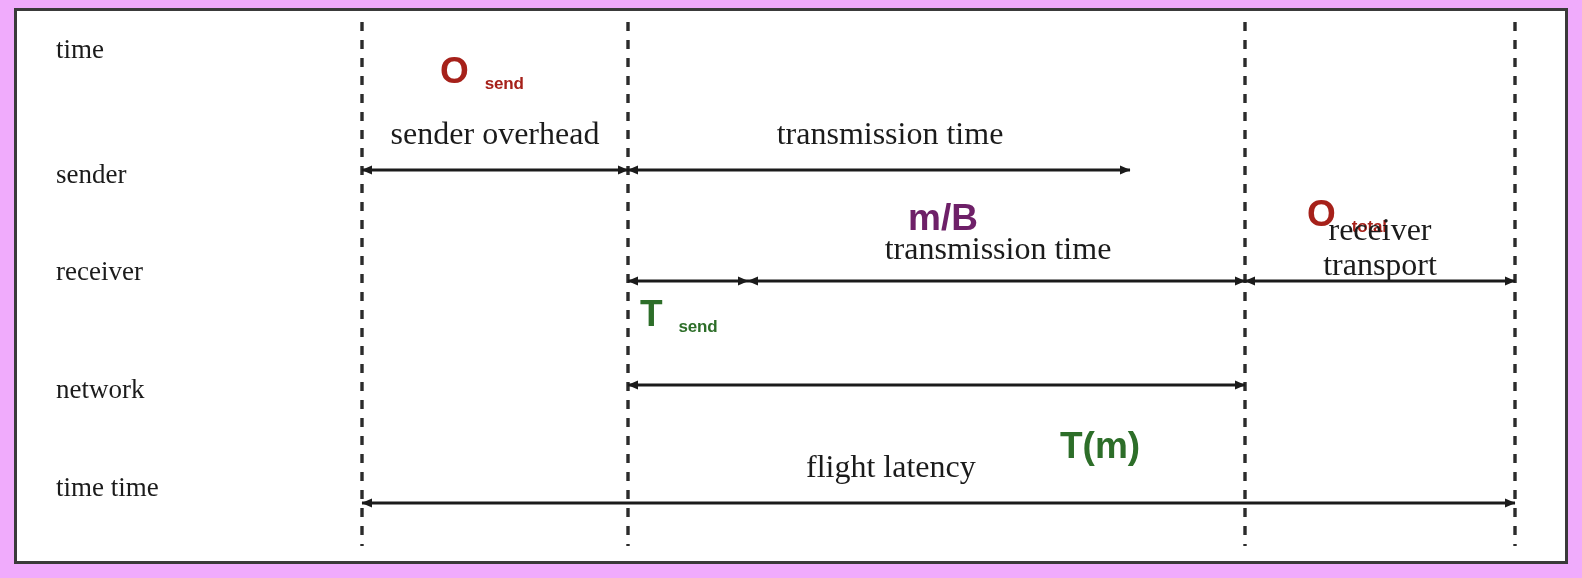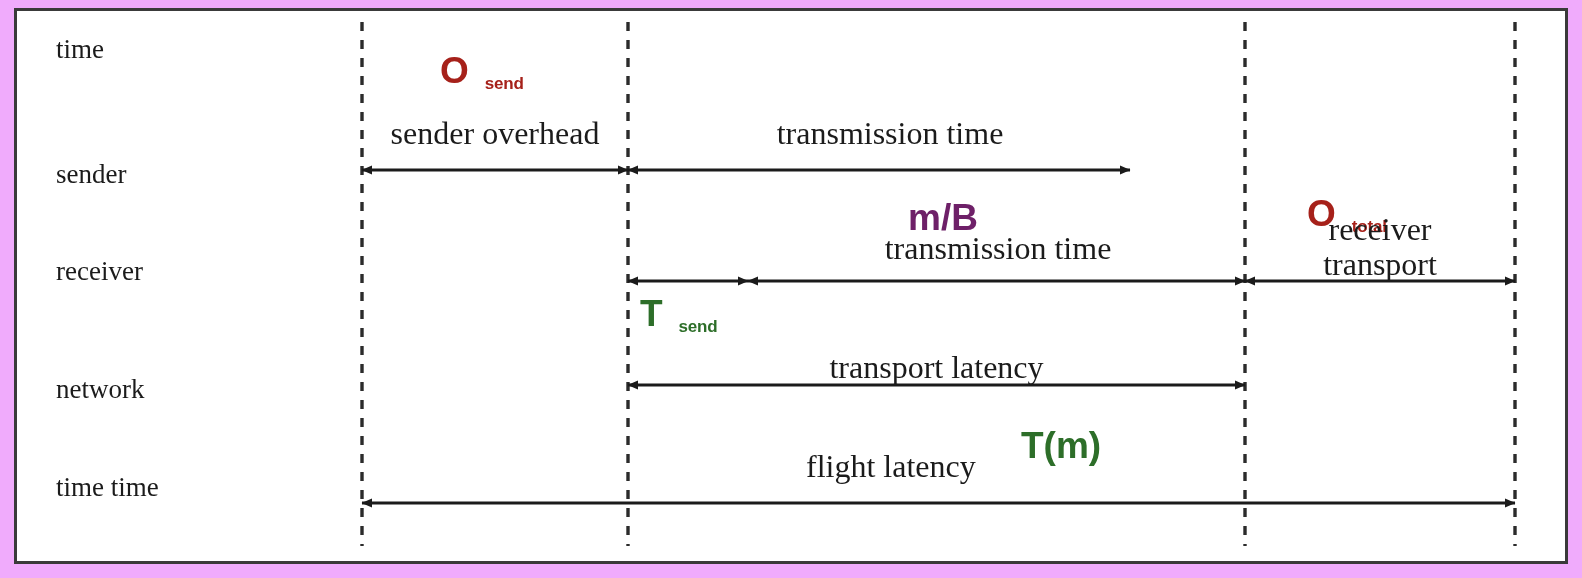--- a/index.html
+++ b/index.html
@@ -145,19 +145,18 @@
 
   <div class="cap two-line" style="left:1245px; top:212px; width:270px;">
     <span>receiver</span><br>
     <span>transport</span>
   </div>
 
   <div class="sym" style="left:640px; top:295px; color:#2d6e29;">
     <span class="base">T</span><span class="sub">send</span>
   </div>
 
-  <div class="cap" style="left:628px; top:351px; width:617px;">transport latency</div>
 
   <div class="cap" style="left:806px; top:450px;">flight latency</div>
 
-  <div class="sym plain" style="left:1021px; top:427px; color:#2d6e29;">T(m)</div>
+  <div class="sym plain" style="left:1060px; top:427px; color:#2d6e29;">T(m)</div>
 
 </div>
 
 </body></html>

